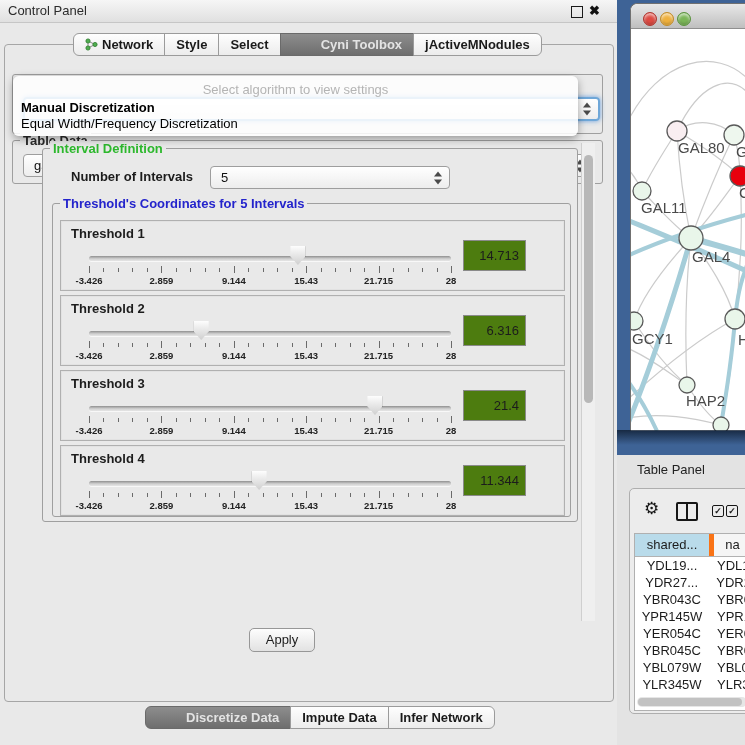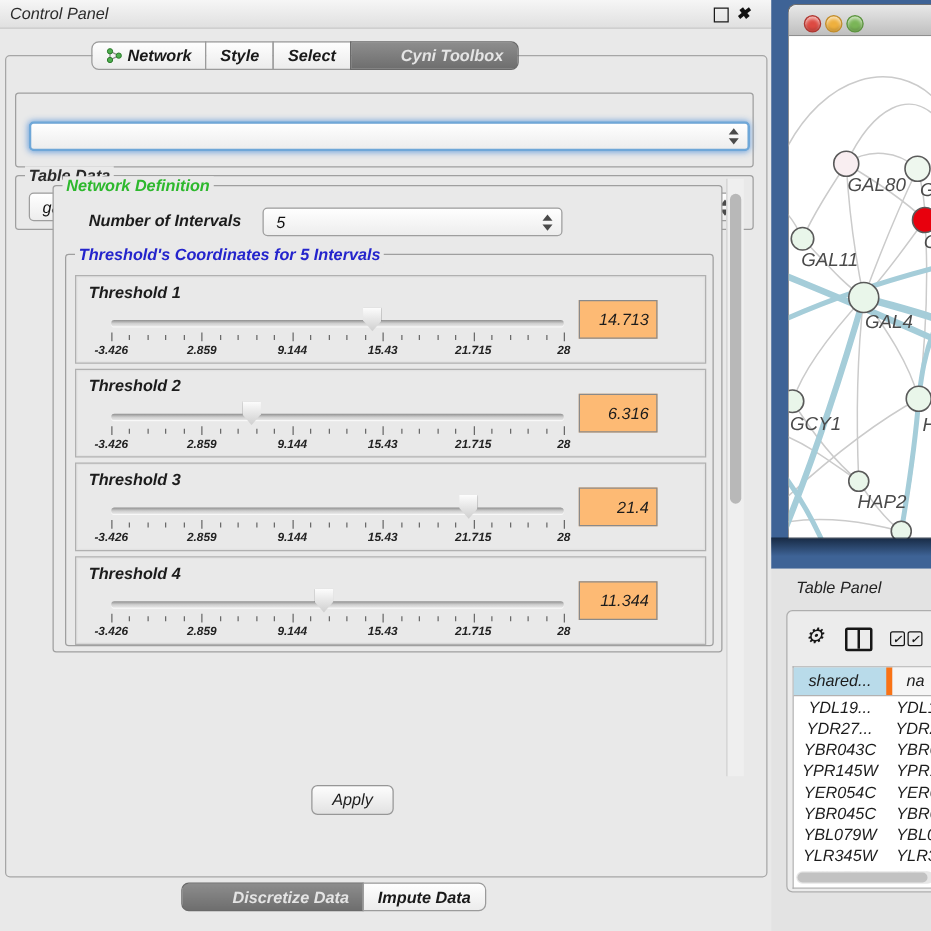--- a/index.html
+++ b/index.html
@@ -1,18 +1,18 @@
 <!DOCTYPE html>
 <html><head>
 <meta charset="utf-8">
 <style>
   html,body{margin:0;padding:0;background:#d8d8d8;}
   #screen{position:relative;width:745px;height:745px;overflow:hidden;background:#e9e9e9;
           font-family:"Liberation Sans",sans-serif;font-size:13px;color:#1c1c1c;}
-  .abs{position:absolute;font-style:italic;}
+  .abs{position:absolute;}
 
   
   #cp{left:0;top:0;width:617px;height:745px;background:#e9e9e9;}
   #cp-titlebar{left:0;top:0;width:617px;height:22px;background:linear-gradient(#f6f6f6,#e0e0e0);
                border-bottom:1px solid #c6c6c6;}
   #cp-title{left:8px;top:0;line-height:22px;color:#2b2b2b;}
   #float-btn{left:571px;top:6px;width:10px;height:10px;border:1.5px solid #1a1a1a;background:transparent;}
   #close-btn{left:589px;top:1px;font-size:13px;font-weight:bold;color:#111;line-height:20px;}
 
   #tabpane{left:4px;top:44px;width:608px;height:656px;border:1px solid #a6a6a6;border-radius:4px;background:#e9e9e9;}
@@ -66,21 +66,21 @@
              background:linear-gradient(#8f8f8f,#cfcfcf 55%,#e6e6e6);box-shadow:0 1px 0 #f8f8f8;}
   .thr-thumb{position:absolute;top:25px;width:15px;height:19px;
              background:linear-gradient(#fdfdfd,#cfcfcf);
              clip-path:polygon(0 0,100% 0,100% 55%,50% 100%,0 55%);
              filter:drop-shadow(0 0 1px rgba(0,0,0,0.6));}
   .thr-ticks{position:absolute;left:28px;top:45px;width:362px;height:9px;}
   .tick{position:absolute;width:1px;background:#6a6a6a;height:4px;top:2px;}
   .tick.major{height:7px;top:0;}
   .thr-scale{position:absolute;left:28px;top:54px;width:362px;height:12px;}
   .scale-lbl{position:absolute;transform:translateX(-50%);font-size:9.5px;font-weight:bold;color:#222;white-space:nowrap;}
-  .thr-value{position:absolute;left:402px;top:19px;width:55px;height:29px;background:#fdba74;
+  .thr-value{position:absolute;left:402px;top:19px;width:55px;height:29px;background:#4d7c0f;
              border:1px solid #8a8a8a;line-height:29px;text-align:right;padding-right:6px;}
 
   
   #attr-list{position:absolute;left:12px;top:32px;width:507px;height:46px;background:#fff;
              border:1px solid #a8a8a8;overflow:hidden;}
   .attr-item{padding-left:18px;line-height:15.5px;color:#111;}
   #attr-scroll{position:absolute;right:1px;top:1px;width:11px;height:44px;background:#f0f0f0;}
   #attr-scroll-thumb{position:absolute;left:2px;top:2px;width:7px;height:40px;background:#c2c2c2;border-radius:4px;}
 
   #apply-btn{left:249px;top:628px;width:64px;height:22px;background:linear-gradient(#fdfdfd,#e2e2e2);
@@ -157,41 +157,52 @@
     <span>Style</span>
   </div>
         <div class="tab">
 
     <span>Select</span>
   </div>
         <div class="tab selected">
 
     <span>Cyni Toolbox</span>
   </div>
+        <div class="tab">
+
+    <span>jActiveMNodules</span>
+  </div>
       </div>
 
     <div class="grp" id="grp-algo" style="left:12px;top:74px;width:589px;height:58px;">
       <div class="combo focused" style="left:10px;top:22px;width:563px;height:20px;">
         <span class="spin"></span>
       </div>
     </div>
 
+    <div id="algo-popup" class="abs">
+      <div id="algo-hint" class="abs">Select algorithm to view settings</div>
+      <div id="algo-options">
+          <div class="algo-option first" style="top: 24px;">Manual Discretization</div>
+          <div class="algo-option" style="top: 40px;">Equal Width/Frequency Discretization</div>
+        </div>
+    </div>
 
     <div class="grp" id="grp-tabledata" style="left:12px;top:140px;width:589px;height:42px;">
       <span class="grp-label dark">Table Data</span>
       <div class="combo" style="left:10px;top:13px;width:557px;height:21px;">
         <span>galFiltered.sif default node</span>
         <span class="spin"></span>
       </div>
     </div>
 
     <div id="viewport" class="abs">
 
       <div class="grp" style="left:34px;top:6px;width:534px;height:372px;">
-        <span class="grp-label green">Network Definition</span>
+        <span class="grp-label green">Interval Definition</span>
         <div class="abs bold" style="left:28px;top:20px;">Number of Intervals</div>
         <div class="combo" style="left:167px;top:17px;width:228px;height:21px;">
           <span>5</span>
           <span class="spin"></span>
         </div>
 
         <div class="grp" style="left:9px;top:54px;width:517px;height:312px;">
           <span class="grp-label blue">Threshold's Coordinates for 5 Intervals</span>
           <div id="thr-container">
               <div class="thr-box" style="top: 16px;">
@@ -375,20 +386,24 @@
     <div id="apply-btn" class="abs">Apply</div>
 
     <div id="bottom-tabs" class="abs tabbar">
         <div class="tab selected">
 
     <span>Discretize Data</span>
   </div>
         <div class="tab">
 
     <span>Impute Data</span>
+  </div>
+        <div class="tab">
+
+    <span>Infer Network</span>
   </div>
       </div>
   </div>
 
   <div id="desktop" class="abs"></div>
 
   <div id="mac-window" class="abs">
     <div id="mac-titlebar" class="abs">
       <div id="light-close" class="light"></div>
       <div id="light-min" class="light"></div>

